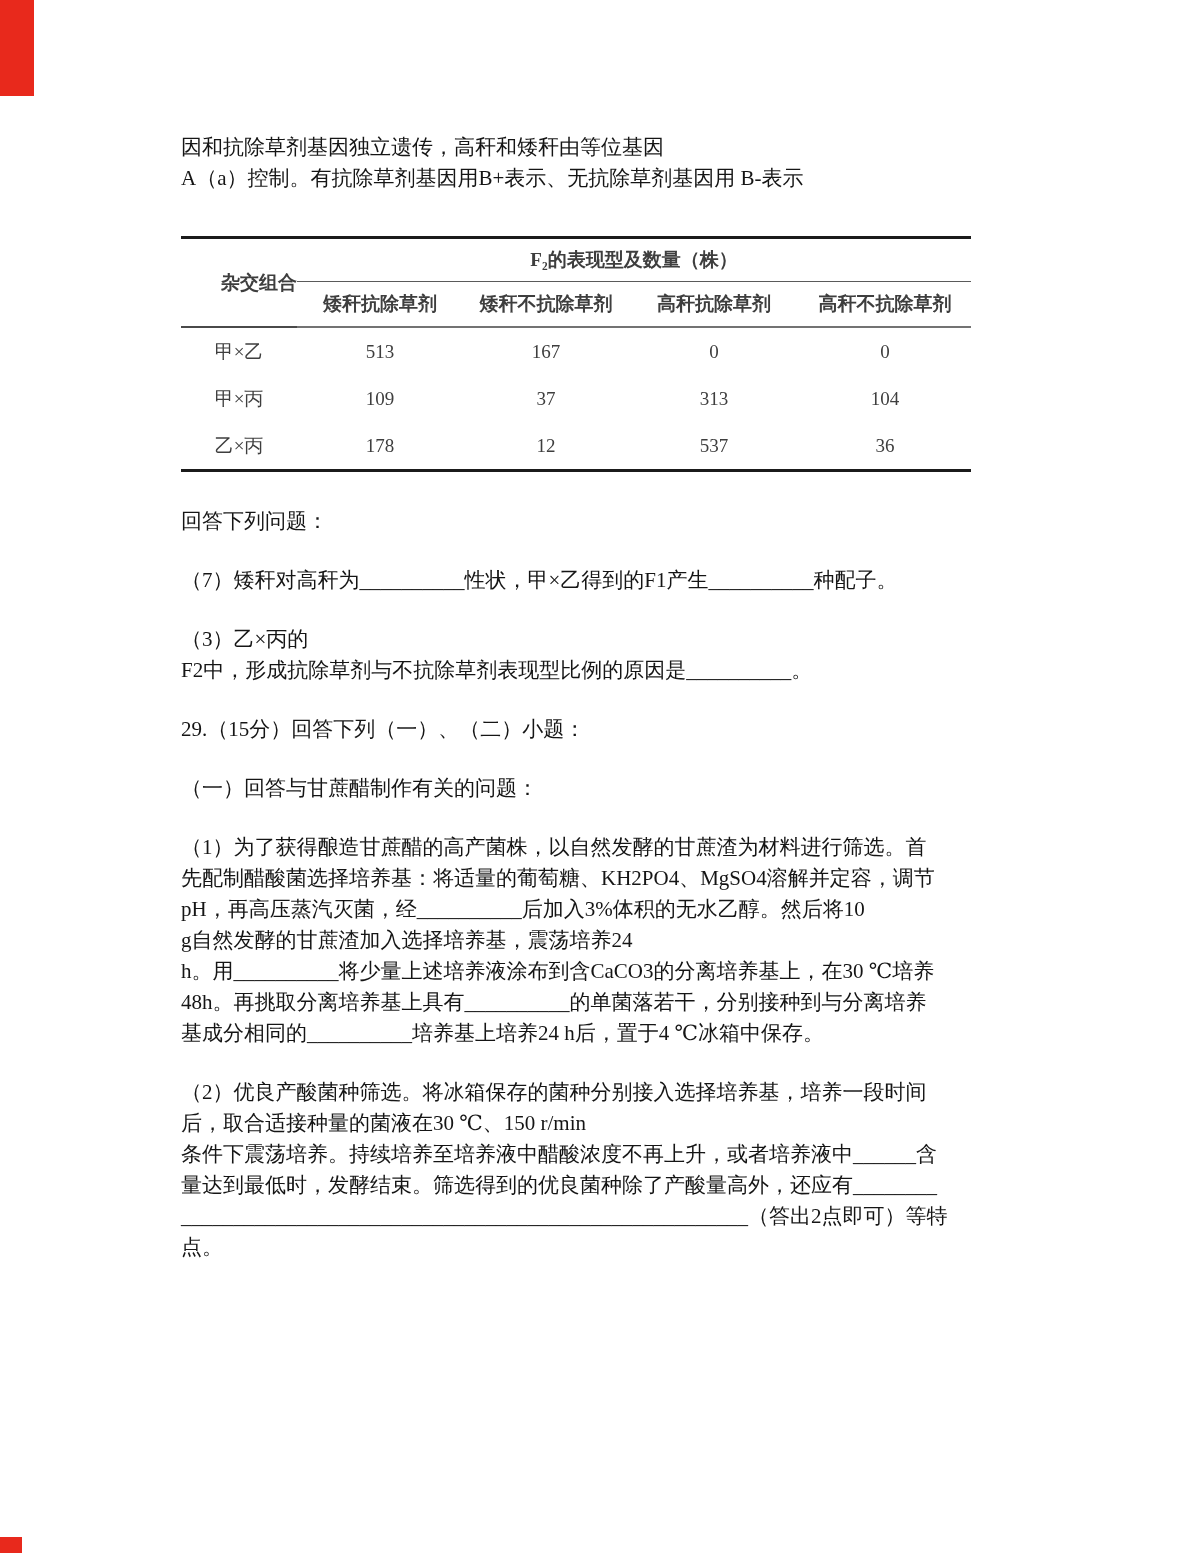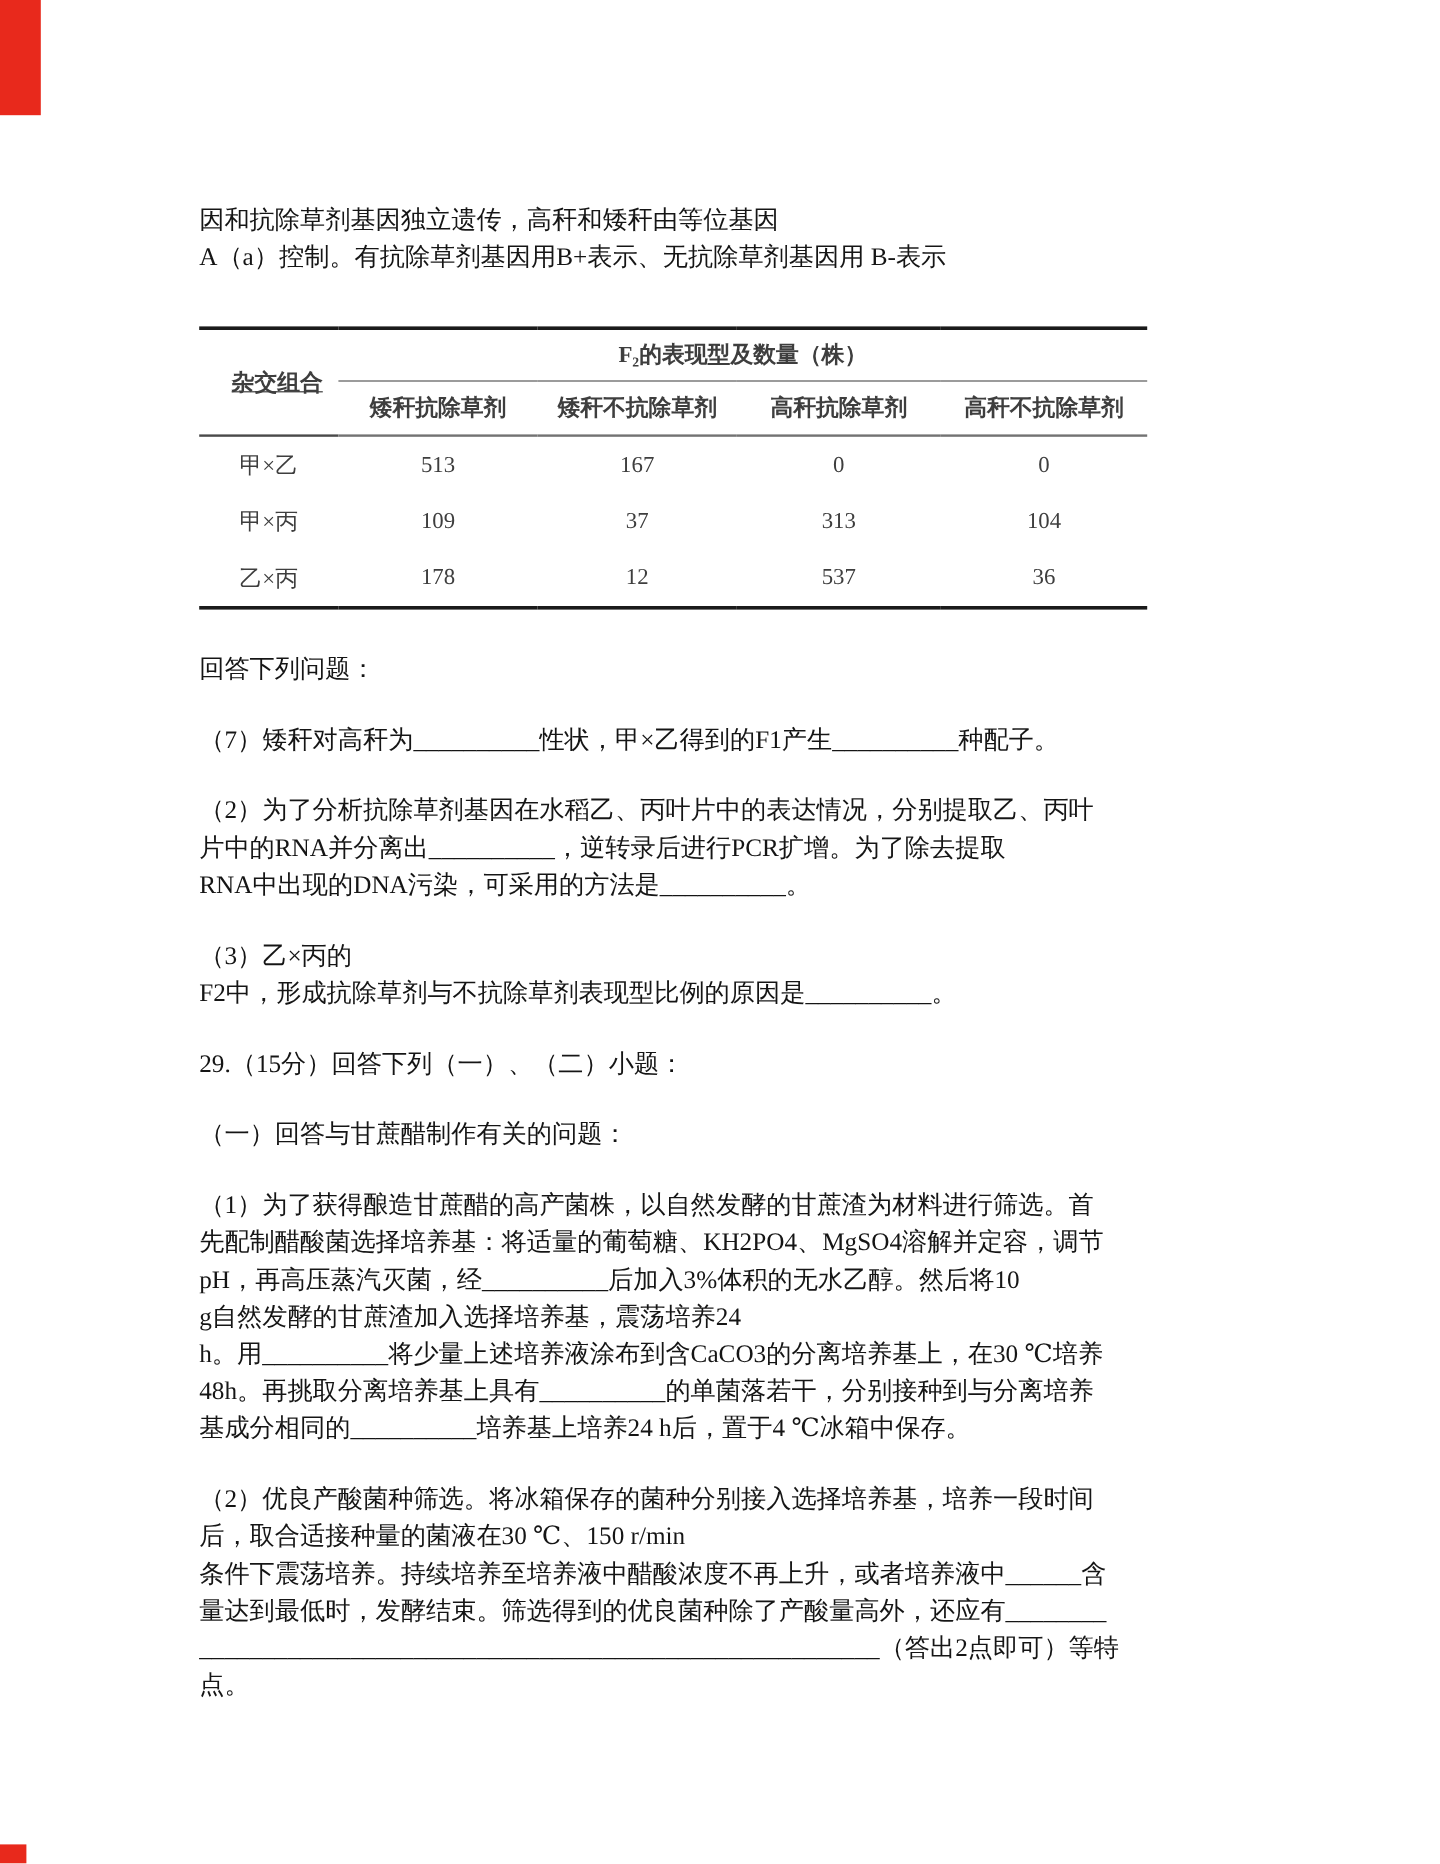--- a/index.html
+++ b/index.html
@@ -19,24 +19,23 @@
     background: #e8291c;
   }
   .red-mark-bottom {
     position: absolute;
     left: 0; bottom: 0;
     width: 22px; height: 16px;
     background: #e8291c;
   }
   .content {
     position: absolute;
-    left: 166px;
+    left: 181px;
     top: 132px;
     width: 846px;
-    margin-top: 36px;
   }
   .para {
     white-space: pre-line;
     font-size: 21px;
     line-height: 31px;
     margin: 0 0 28px 0;
     color: #151515;
   }
   .para.intro { margin-bottom: 42px; }
   .f2-table {
@@ -48,25 +47,24 @@
     color: #3e3e3e;
   }
   .f2-table { border-top: 3px solid #1b1b1b; border-bottom: 3px solid #1b1b1b; }
   .f2-table td {
     text-align: center;
     vertical-align: middle;
     padding: 0;
     overflow: hidden;
   }
   .f2-table td.corner {
-    text-align: center;
+    text-align: right;
     padding-left: 14px;
     font-weight: bold;
     border-bottom: 2px solid #4a4a4a;
-    text-decoration: underline;
   }
   .f2-table td.group {
     height: 42px;
     font-weight: bold;
     border-bottom: 1px solid #5a5a5a;
     font-family: Liberation Serif, serif;
   }
   .f2-table tr.subrow td {
     height: 44px;
     font-weight: bold;
@@ -125,23 +123,20 @@
           <td>178</td>
           <td>12</td>
           <td>537</td>
           <td>36</td>
         </tr>
       </tbody>
     </table>
 
     <p class="para">回答下列问题：</p>
     <p class="para">（7）矮秆对高秆为__________性状，甲×乙得到的F1产生__________种配子。</p>
-    <p class="para">（2）为了分析抗除草剂基因在水稻乙、丙叶片中的表达情况，分别提取乙、丙叶
-片中的RNA并分离出__________，逆转录后进行PCR扩增。为了除去提取
-RNA中出现的DNA污染，可采用的方法是__________。</p>
     <p class="para">（3）乙×丙的
 F2中，形成抗除草剂与不抗除草剂表现型比例的原因是__________。</p>
     <p class="para">29.（15分）回答下列（一）、（二）小题：</p>
     <p class="para">（一）回答与甘蔗醋制作有关的问题：</p>
     <p class="para">（1）为了获得酿造甘蔗醋的高产菌株，以自然发酵的甘蔗渣为材料进行筛选。首
 先配制醋酸菌选择培养基：将适量的葡萄糖、KH2PO4、MgSO4溶解并定容，调节
 pH，再高压蒸汽灭菌，经__________后加入3%体积的无水乙醇。然后将10
 g自然发酵的甘蔗渣加入选择培养基，震荡培养24
 h。用__________将少量上述培养液涂布到含CaCO3的分离培养基上，在30 ℃培养
 48h。再挑取分离培养基上具有__________的单菌落若干，分别接种到与分离培养

